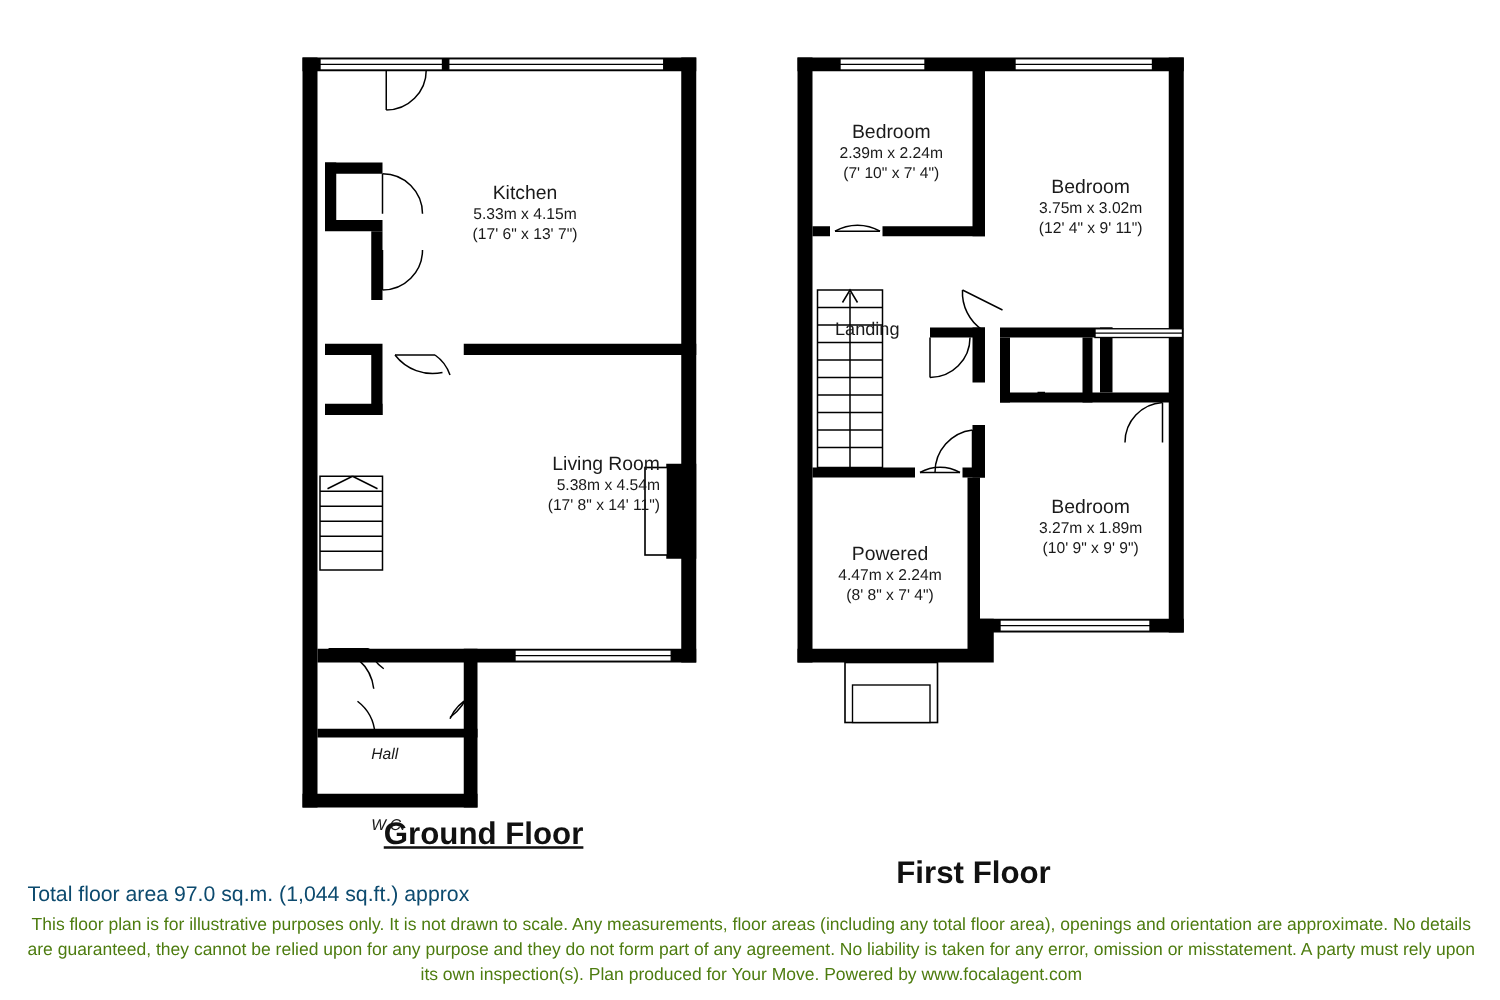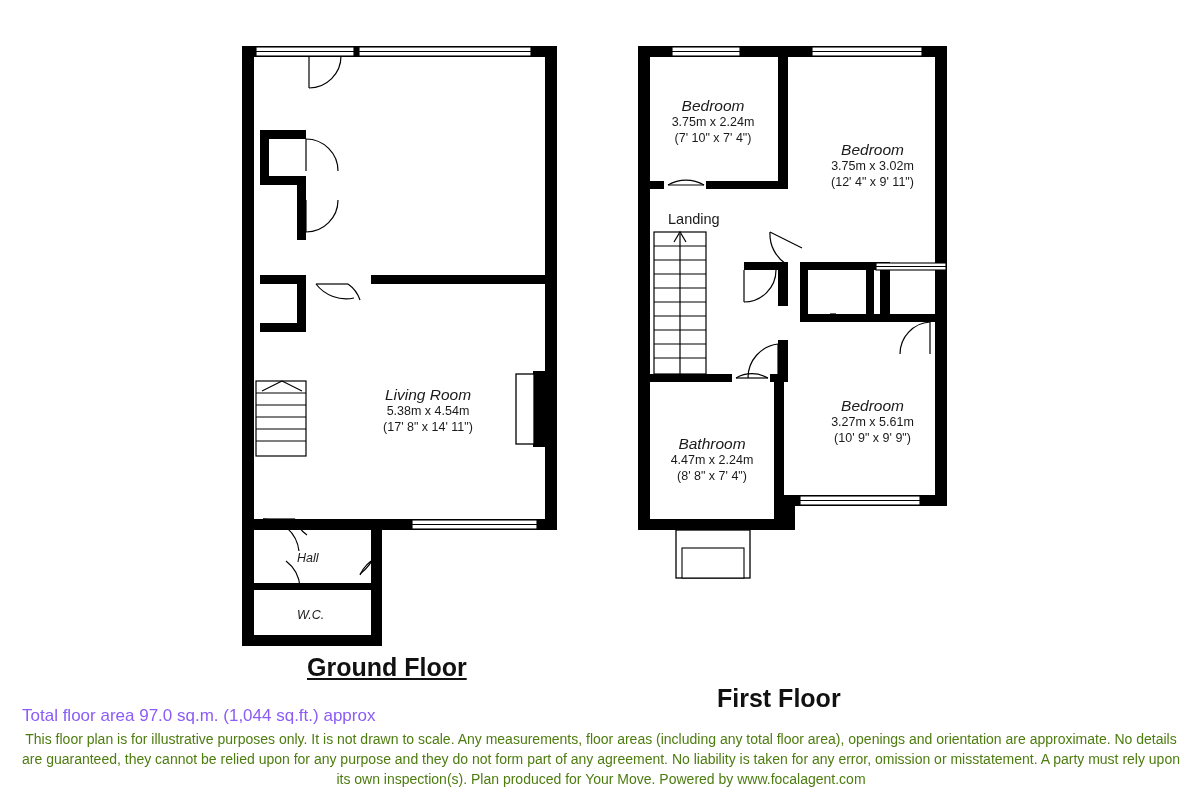--- a/index.html
+++ b/index.html
@@ -34,45 +34,45 @@
 
   .room-label {
     position: absolute;
     text-align: center;
     line-height: 1.25;
     white-space: nowrap;
   }
   .room-name {
     font-size: 15.5px;
     color: #1a1a1a;
-    font-style: italic;
   }
   .room-dim {
     font-size: 12.5px;
     color: #1a1a1a;
   }
   .small-label {
     position: absolute;
     font-size: 12.5px;
     color: #1a1a1a;
     white-space: nowrap;
+    margin-top: 45px;
   }
   .floor-title {
     position: absolute;
     font-size: 25px;
     font-weight: bold;
     color: #111111;
     white-space: nowrap;
   }
   .total-area {
     position: absolute;
     left: 22px;
     top: 706px;
     font-size: 17px;
-    color: #8b5cf6;
+    color: #0c4a6e;
     white-space: nowrap;
   }
   .disclaimer {
     position: absolute;
     left: 22px;
     top: 730px;
     width: 1158px;
     font-size: 14px;
     line-height: 1.42;
     text-align: center;
@@ -239,52 +239,57 @@
         <line class="thinline" x1="930" y1="322" x2="930" y2="354"></line>
         <path class="doorarc" d="M 930 322 A 32 32 0 0 0 900 354"></path>
       </g>
       <g>
         <line class="thinline" x1="736" y1="378" x2="768" y2="378"></line>
         <path class="doorarc" d="M 736 378 A 32 32 0 0 1 768 378"></path>
       </g>
     </g>
   </svg>
 
-
-  <div class="room-label" style="left:328px; top:385px; width:200px;">
+  <div class="room-label" style="left:340px; top:145px; width:160px;">
+    <div class="room-name">Kitchen</div>
+    <div class="room-dim">5.33m x 4.15m</div>
+    <div class="room-dim">(17' 6" x 13' 7")</div>
+  </div>
+
+  <div class="room-label" style="left:328px; top:362px; width:200px;text-align:right;">
     <div class="room-name">Living Room</div>
     <div class="room-dim">5.38m x 4.54m</div>
     <div class="room-dim">(17' 8" x 14' 11")</div>
   </div>
 
   <div class="small-label" style="left:297px; top:551px;font-style:italic;">Hall</div>
   <div class="small-label" style="left:297px; top:608px;font-style:italic;">W.C.</div>
 
   <div class="floor-title" style="left:307px; top:653px;text-decoration:underline;">Ground Floor</div>
 
   <div class="room-label" style="left:633px; top:96px; width:160px;">
     <div class="room-name">Bedroom</div>
-    <div class="room-dim">3.75m x 2.24m</div>
+    <div class="room-dim">2.39m x 2.24m</div>
     <div class="room-dim">(7' 10" x 7' 4")</div>
   </div>
 
   <div class="room-label" style="left:785px; top:140px; width:175px;">
     <div class="room-name">Bedroom</div>
     <div class="room-dim">3.75m x 3.02m</div>
     <div class="room-dim">(12' 4" x 9' 11")</div>
   </div>
 
   <div class="room-label" style="left:785px; top:396px; width:175px;">
     <div class="room-name">Bedroom</div>
-    <div class="room-dim">3.27m x 5.61m</div>
+    <div class="room-dim">3.27m x 1.89m</div>
     <div class="room-dim">(10' 9" x 9' 9")</div>
   </div>
 
   <div class="room-label" style="left:632px; top:434px; width:160px;">
-    <div class="room-name">Bathroom</div>
+    <div class="room-name">Powered</div>
     <div class="room-dim">4.47m x 2.24m</div>
     <div class="room-dim">(8' 8" x 7' 4")</div>
   </div>
 
   <div class="small-label" style="left:668px; top:211px; font-size:14.5px;">Landing</div>
 
   <div class="floor-title" style="left:717px; top:653px;margin-top:31px;">First Floor</div>
 
   <div class="total-area">Total floor area 97.0 sq.m. (1,044 sq.ft.) approx</div>
   <div class="disclaimer">This floor plan is for illustrative purposes only. It is not drawn to scale. Any measurements, floor areas (including any total floor area), openings and orientation are approximate. No details are guaranteed, they cannot be relied upon for any purpose and they do not form part of any agreement. No liability is taken for any error, omission or misstatement. A party must rely upon its own inspection(s). Plan produced for Your Move. Powered by www.focalagent.com</div>

